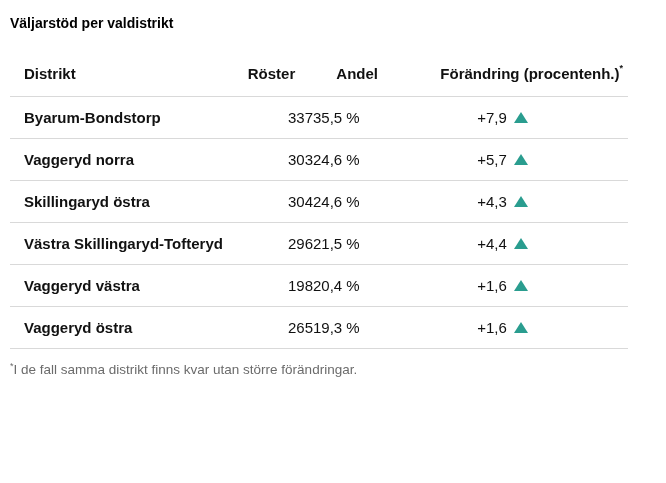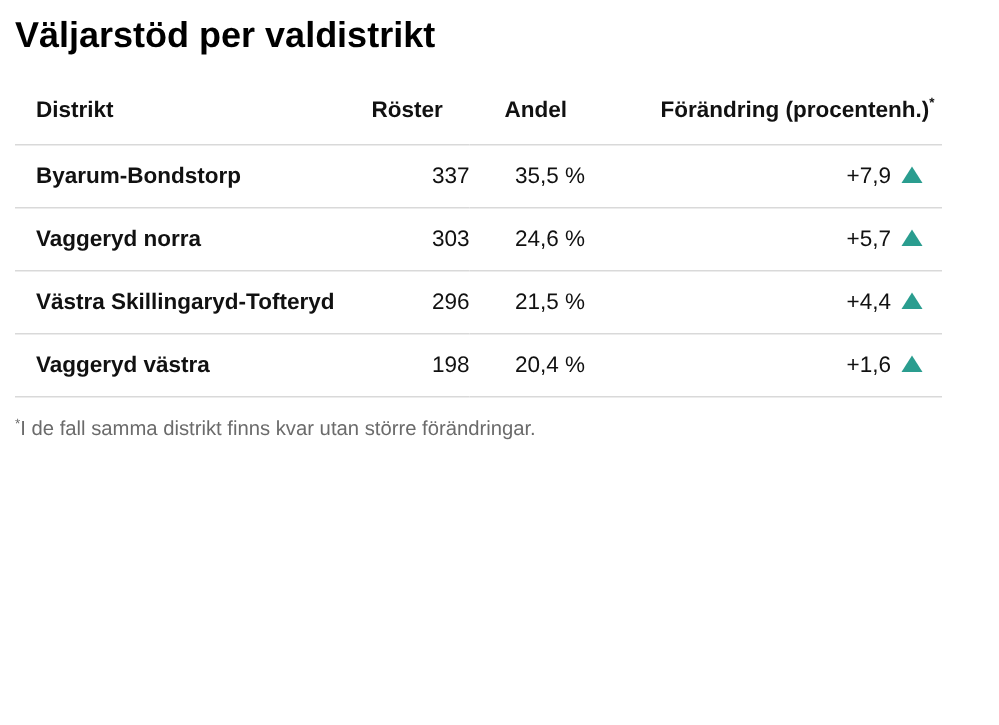--- a/index.html
+++ b/index.html
@@ -12,21 +12,21 @@
   html,body{margin:0;padding:0;}
   body{
     width:666px;height:483px;
     background:#ffffff;
     font-family:"Liberation Sans", sans-serif;
     color:var(--text);
     overflow:hidden;
   }
   .page{padding:8px 10px 0 10px;}
   h1.title{
-    font-size:24px;
+    font-size:14px;
     line-height:23px;
     font-weight:bold;
     margin:4px 0 0 0;
     color:#000;
     letter-spacing:0;
   }
   table.districts{
     border-collapse:collapse;
     table-layout:fixed;
     width:618px;
@@ -56,22 +56,22 @@
   }
   td{
     font-size:15px;
     padding:12px 0 12px 0;
     border-bottom:1px solid var(--divider);
     white-space:nowrap;
     height:42px;
   }
   td.col-district{text-align:left;font-weight:bold;padding-left:14px;}
   td.col-votes{text-align:right;}
-  td.col-share{text-align:right;}
-  td.col-change{text-align:right;padding-right:13px;}
+  td.col-share{}
+  td.col-change{text-align:center;padding-right:13px;}
   .triangle-up{
     display:inline-block;
     width:0;height:0;
     border-left:7px solid transparent;
     border-right:7px solid transparent;
     border-bottom:11px solid var(--trend-up);
     margin-left:7px;
     vertical-align:baseline;
   }
   .footnote{
@@ -115,29 +115,41 @@
           <td class="col-share">35,5 %</td>
           <td class="col-change"><span>+7,9</span><span class="triangle-up"></span></td>
         </tr>
         <tr>
           <td class="col-district">Vaggeryd norra</td>
           <td class="col-votes">303</td>
           <td class="col-share">24,6 %</td>
           <td class="col-change"><span>+5,7</span><span class="triangle-up"></span></td>
         </tr>
         <tr>
+          <td class="col-district">Skillingaryd östra</td>
+          <td class="col-votes">304</td>
+          <td class="col-share">24,6 %</td>
+          <td class="col-change"><span>+4,3</span><span class="triangle-up"></span></td>
+        </tr>
+        <tr>
           <td class="col-district">Västra Skillingaryd-Tofteryd</td>
           <td class="col-votes">296</td>
           <td class="col-share">21,5 %</td>
           <td class="col-change"><span>+4,4</span><span class="triangle-up"></span></td>
         </tr>
         <tr>
           <td class="col-district">Vaggeryd västra</td>
           <td class="col-votes">198</td>
           <td class="col-share">20,4 %</td>
           <td class="col-change"><span>+1,6</span><span class="triangle-up"></span></td>
         </tr>
+        <tr>
+          <td class="col-district">Vaggeryd östra</td>
+          <td class="col-votes">265</td>
+          <td class="col-share">19,3 %</td>
+          <td class="col-change"><span>+1,6</span><span class="triangle-up"></span></td>
+        </tr>
       </tbody>
   </table>
 
   <p class="footnote"><span class="sup">*</span><span>I de fall samma distrikt finns kvar utan större förändringar.</span></p>
 
 </div>
 
 </body></html>

